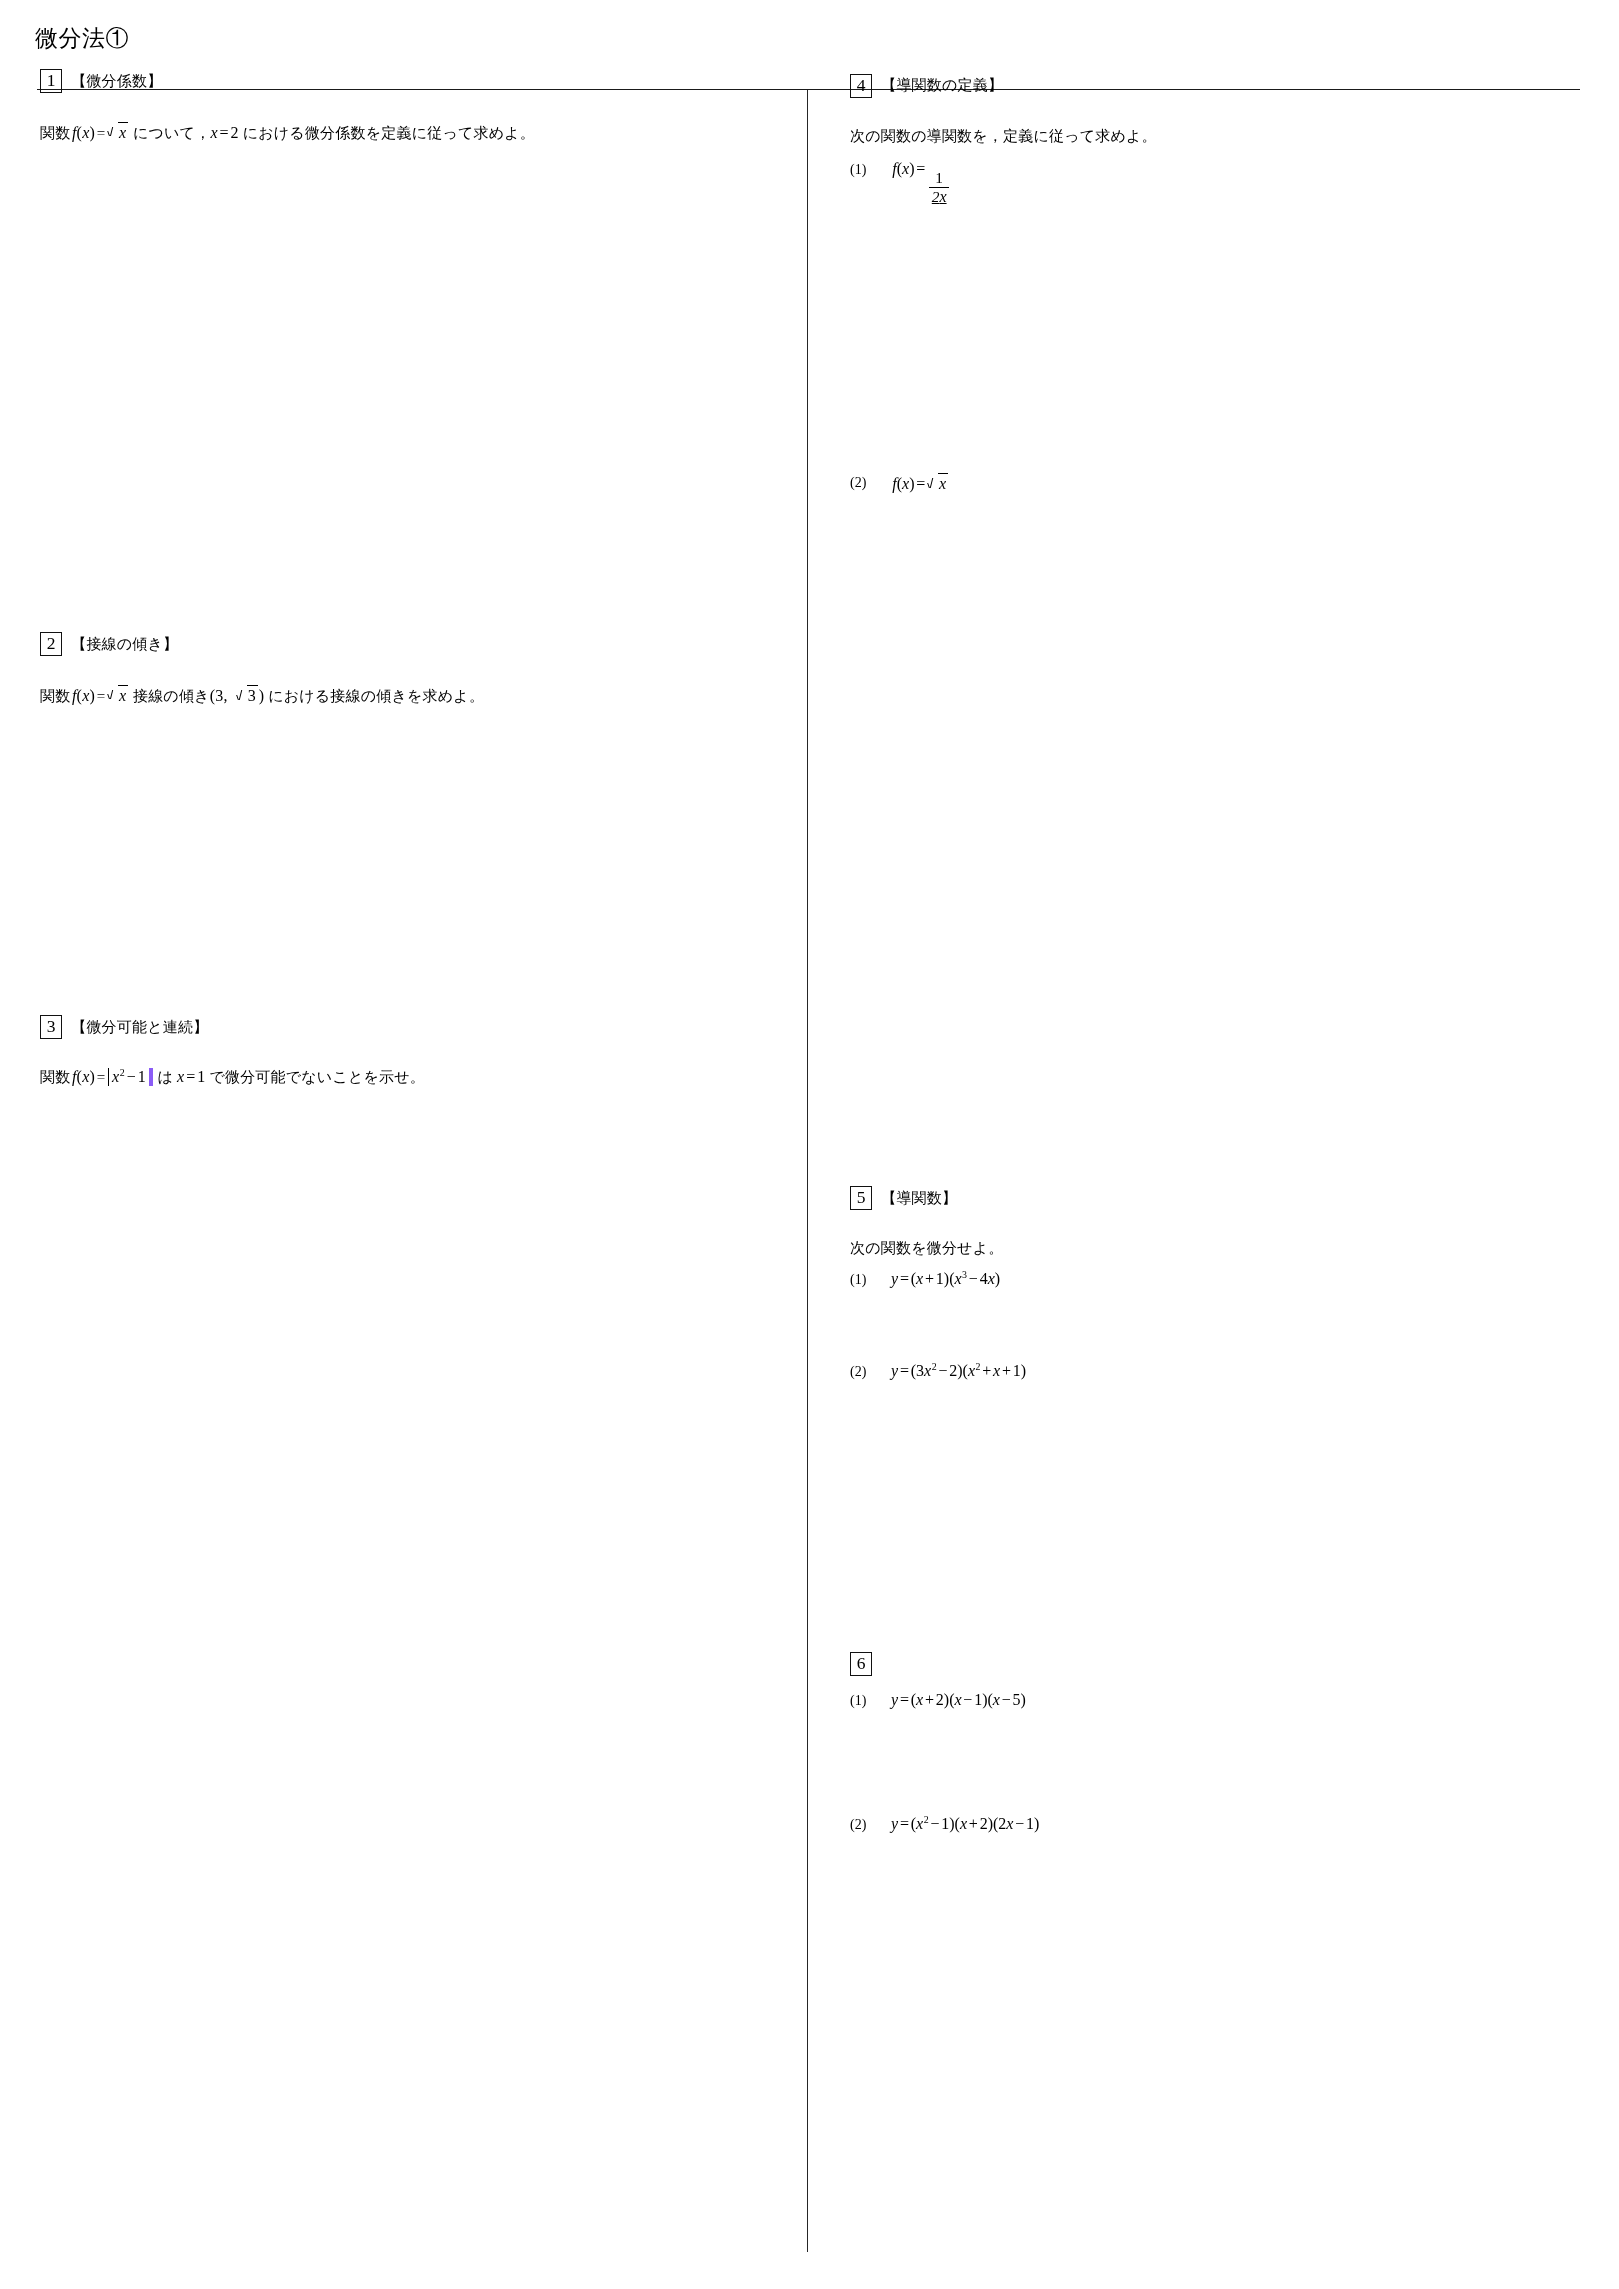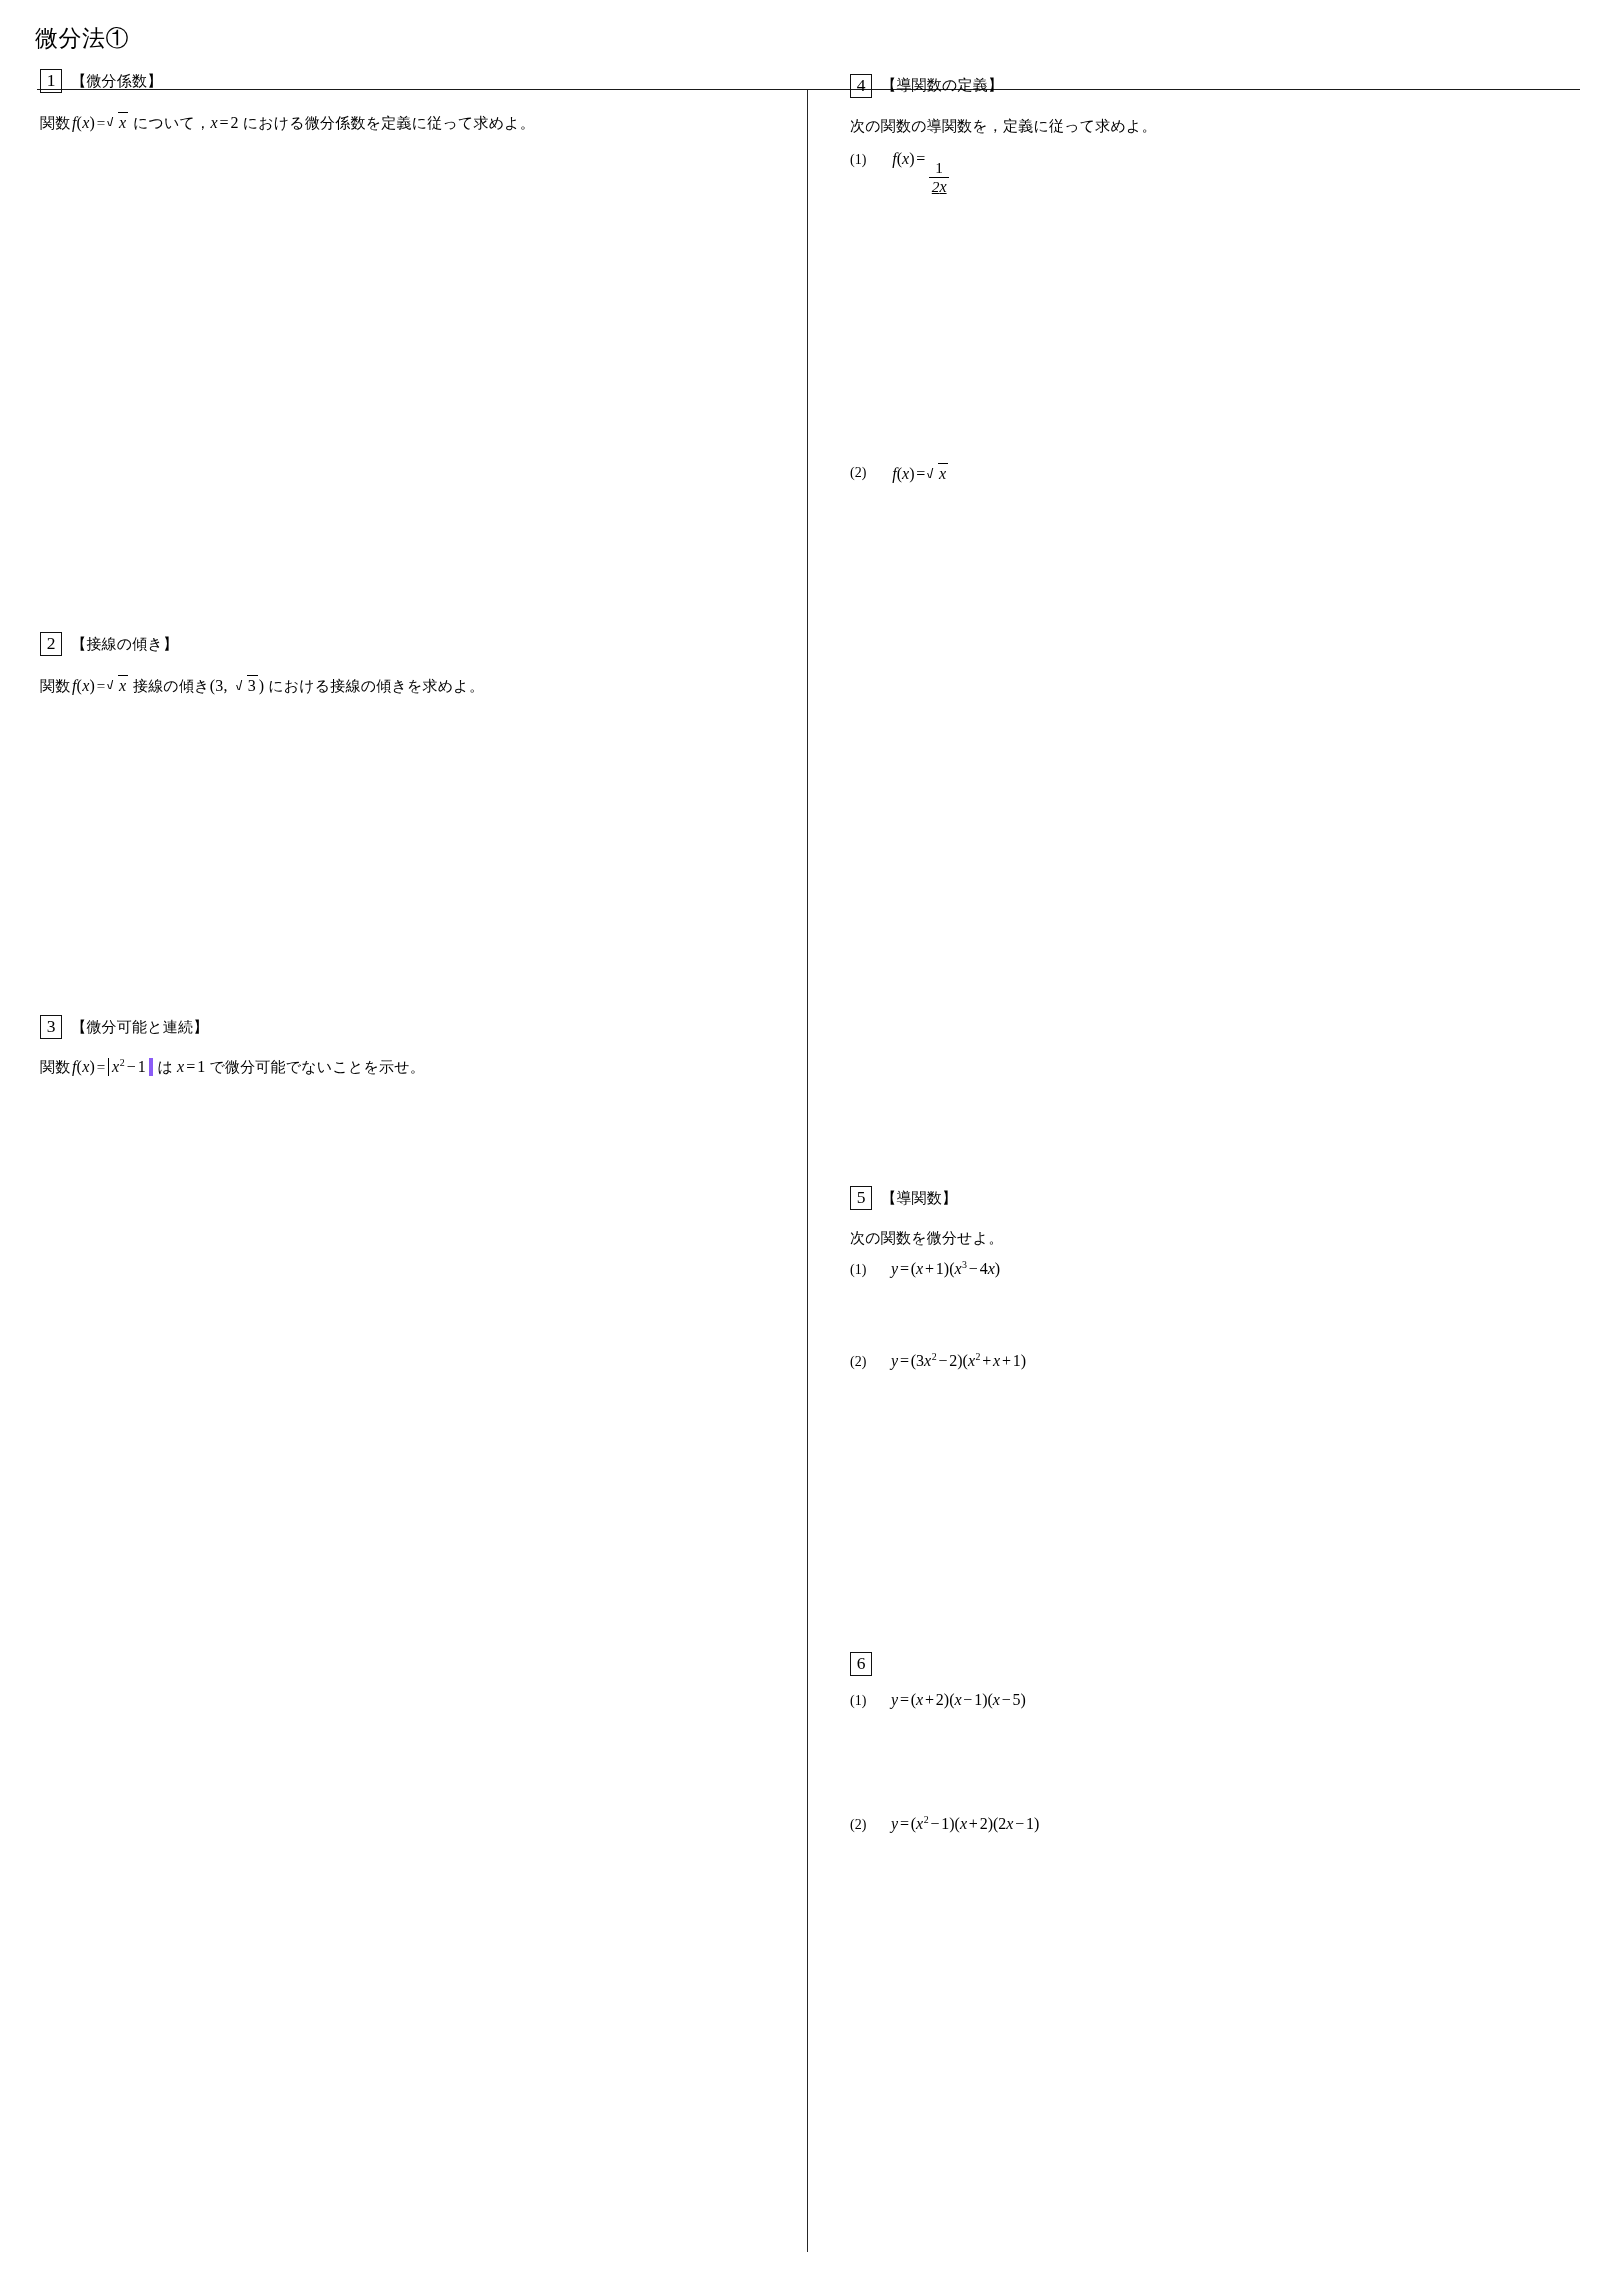--- a/index.html
+++ b/index.html
@@ -80,21 +80,21 @@
     font-family: "Liberation Serif", "DejaVu Serif", serif;
     box-sizing: border-box;
   }
   .prob-title {
     margin-left: 9.2px;
     font-size: 15px;
     letter-spacing: 0.2px;
     font-family: Liberation Mono, monospace;
   }
   .prob-statement {
-    margin-top: 17px;
+    margin-top: 27px;
     font-size: 15px;
     letter-spacing: 0.2px;
   }
   .sub-item {
     margin-top: 13px;
     font-size: 15px;
     display: flex;
     align-items: flex-start;
   }
   .sub-label {

